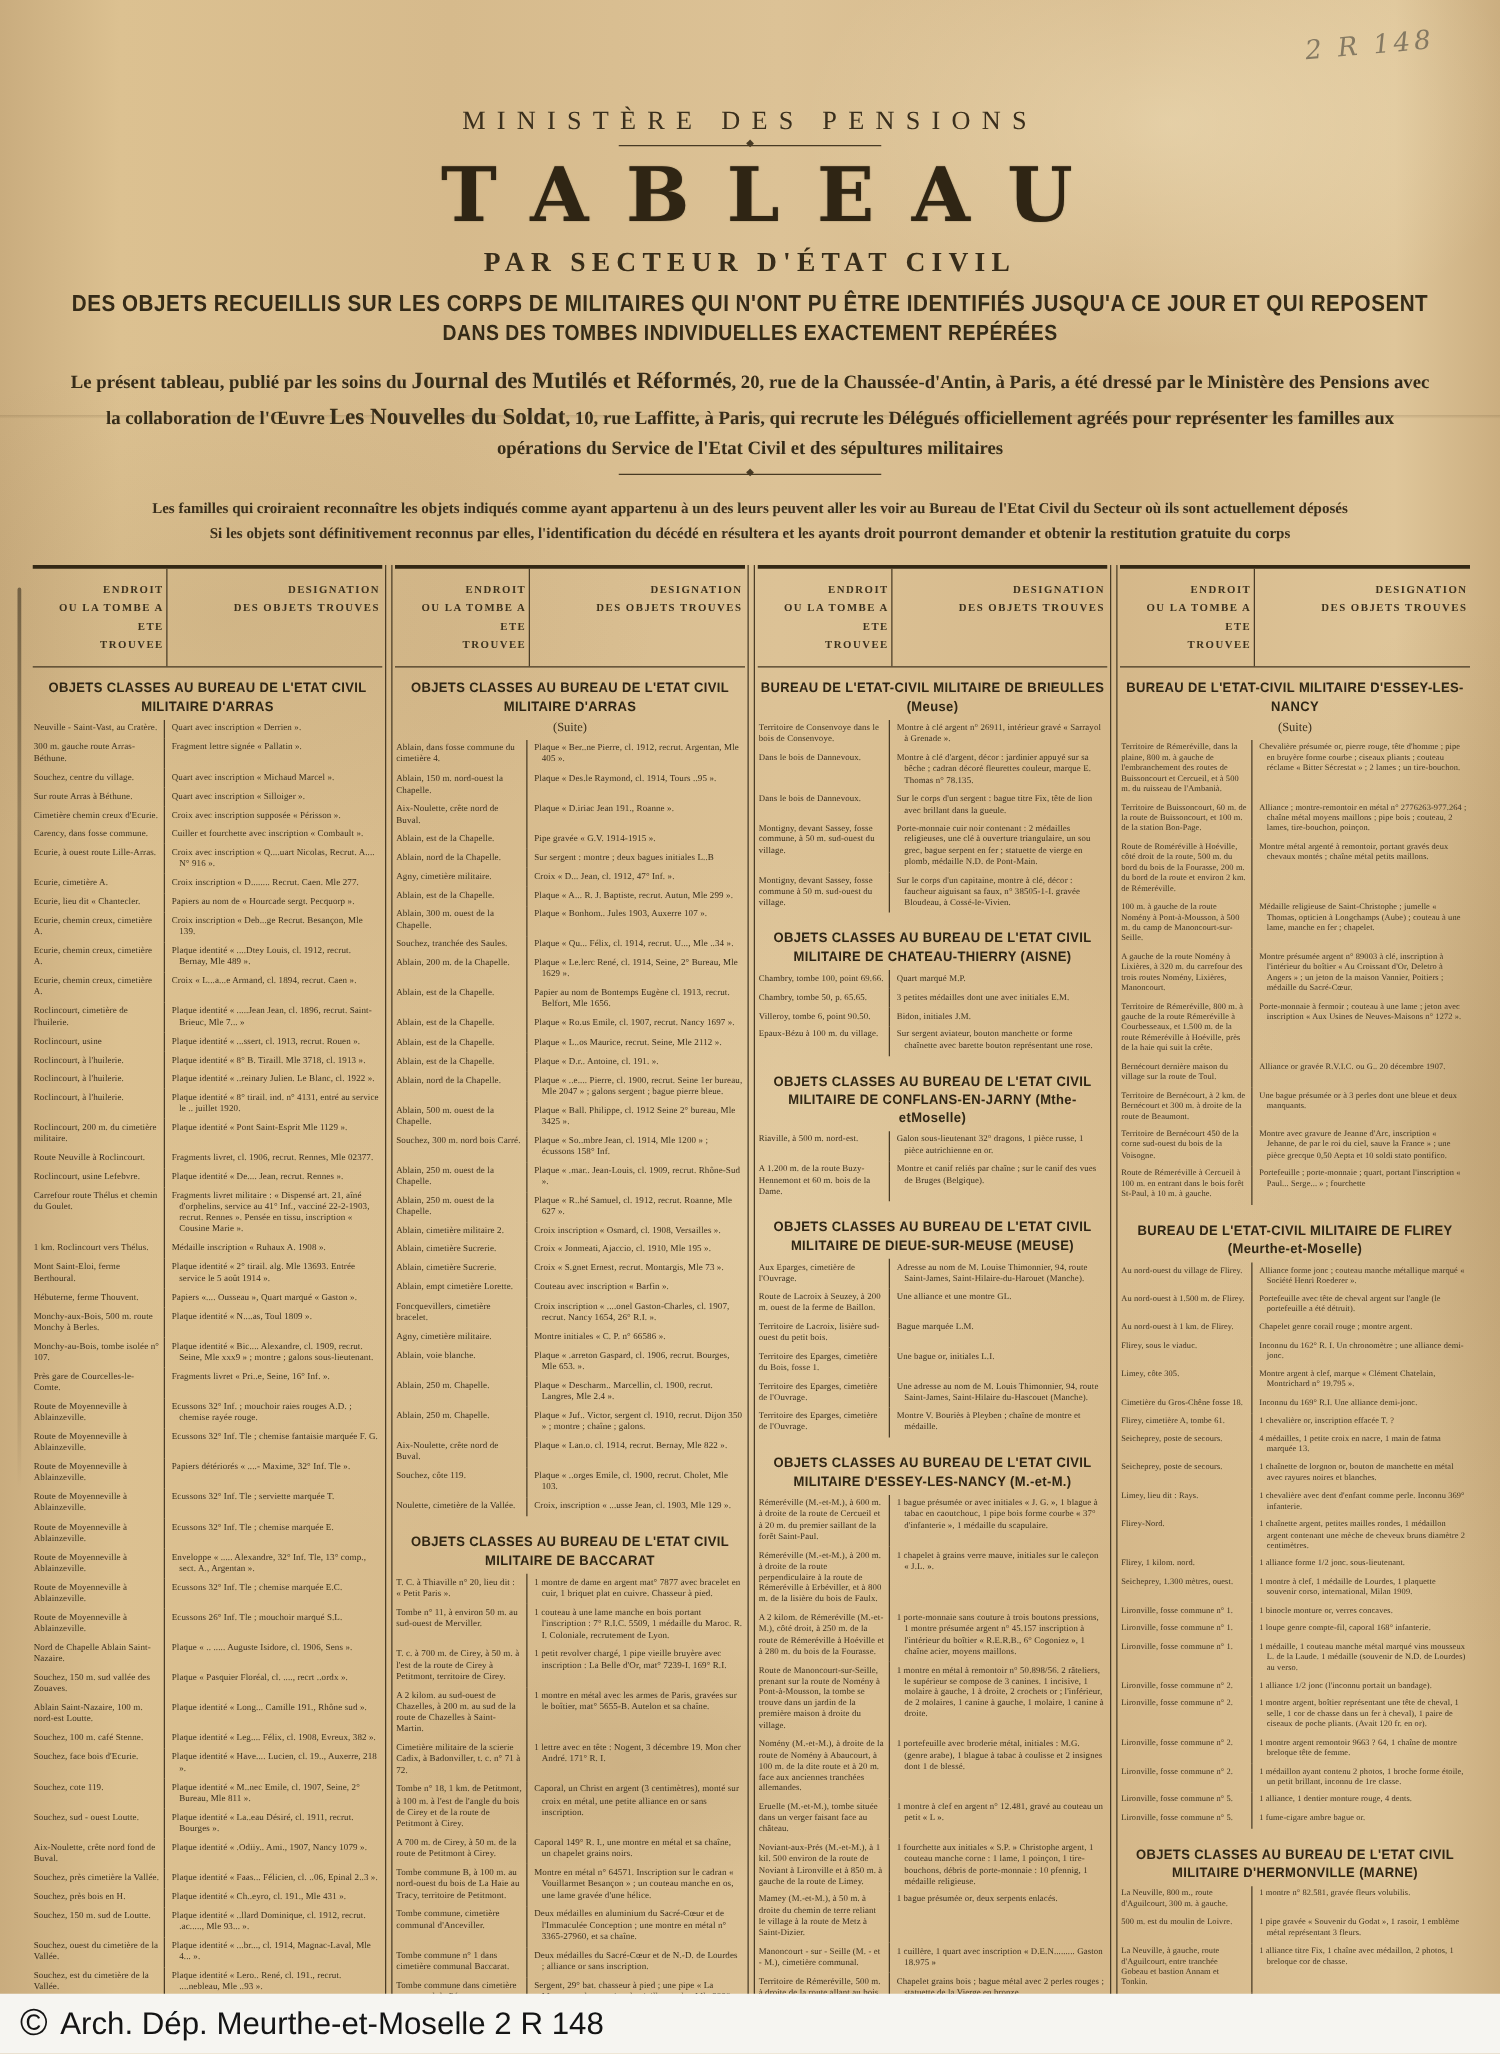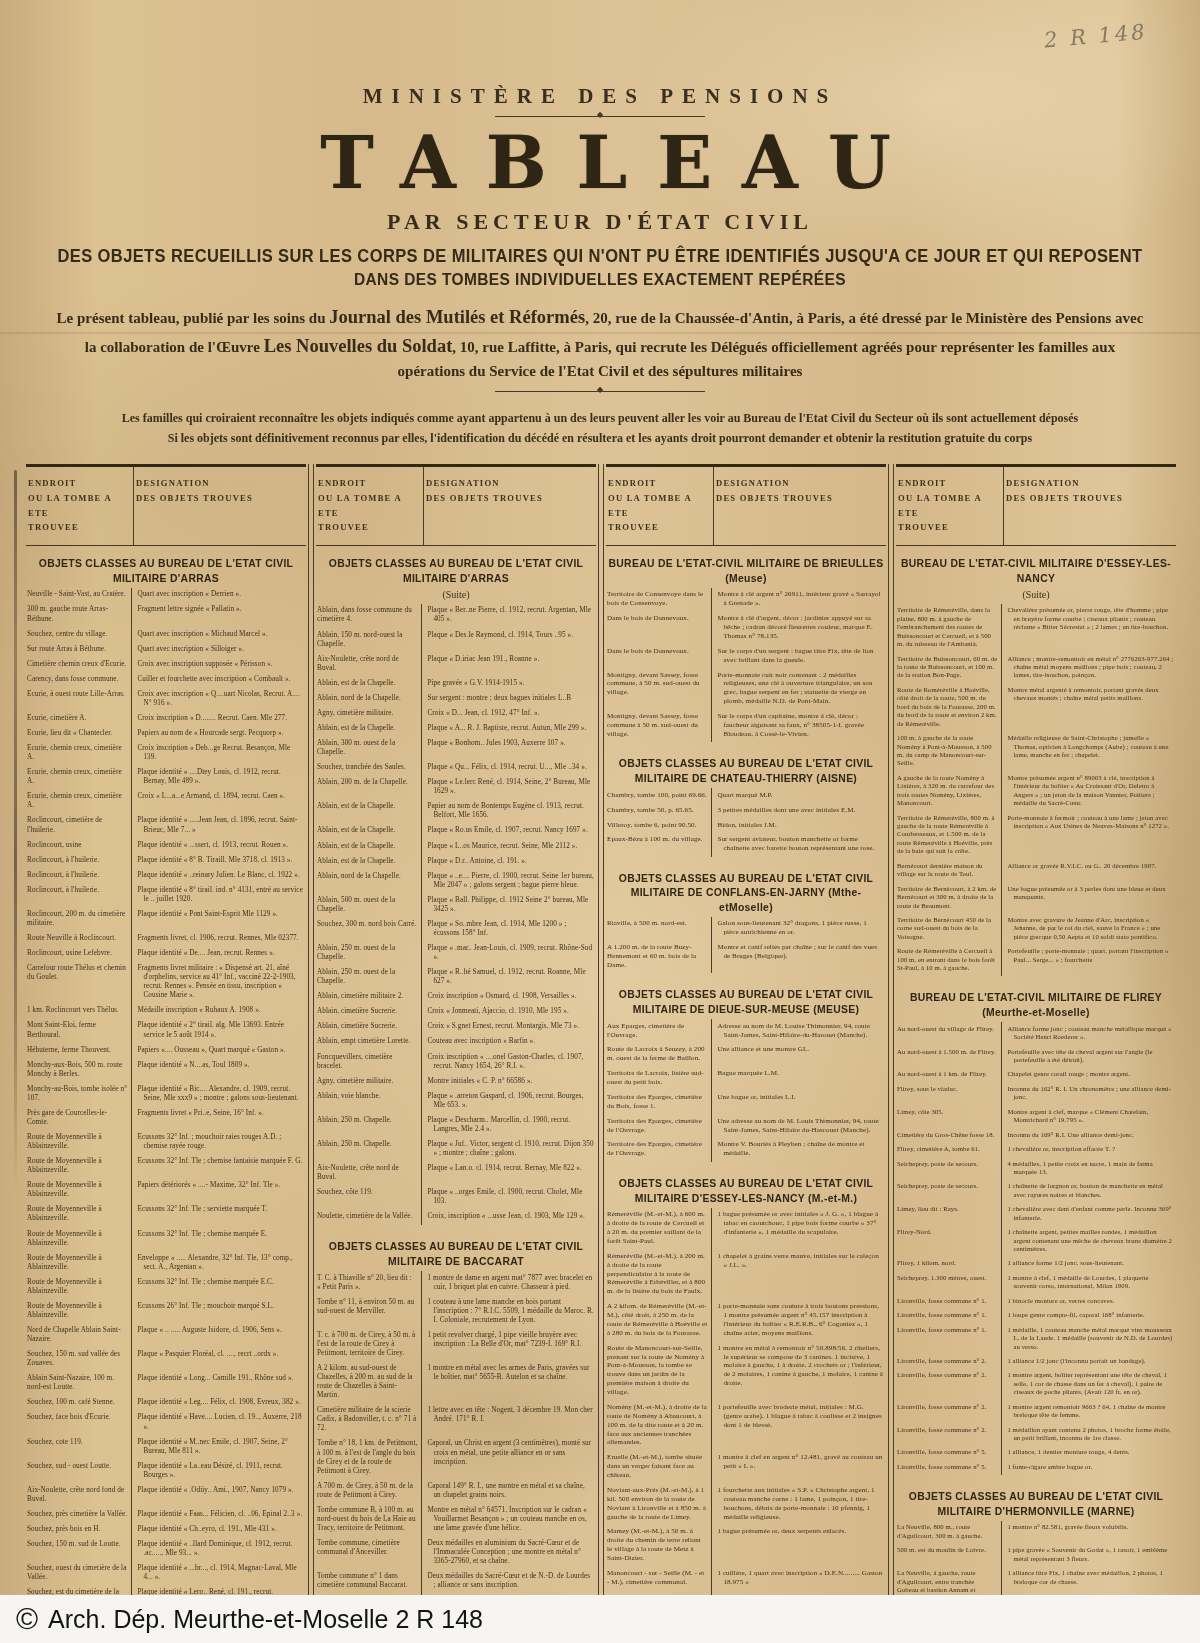--- a/index.html
+++ b/index.html
@@ -18,42 +18,42 @@
   .edge-streak{position:absolute; left:14px; top:470px; height:720px; width:3px;
     background:linear-gradient(#2e2516 0%, #6b5a3e 25%, #2e2516 55%, #7a6848 80%, transparent 100%);
     opacity:.55; border-radius:2px;}
   .fold{position:absolute; left:0; right:0; top:332px; height:3px; background:linear-gradient(rgba(90,70,40,.18), transparent); }
 
   .handwritten{position:absolute; top:24px; right:52px;
     font-family:"DejaVu Serif", serif; font-style:italic; font-size:21px;
     color:#756c59; transform:rotate(-5deg); letter-spacing:3px; opacity:.85;}
 
   .masthead{ text-align:center; padding-top:84px; }
-  .ministry{ font-size:21px; letter-spacing:9px; font-weight:700; color:#3a2f1d;}
+  .ministry{ font-size:21px; letter-spacing:9px; font-weight:400; color:#3a2f1d;}
   .ornament{ width:210px; margin:7px auto 2px; border-top:1.6px solid #473a24; position:relative; height:8px;}
   .ornament:after{ content:"◆"; position:absolute; left:50%; top:-7px; transform:translateX(-50%);
     font-size:8px; color:#473a24; background:transparent;}
-  .big-title{ font-family:"DejaVu Serif", serif; font-weight:bold; font-size:72px; line-height:1;
+  .big-title{ font-family:"DejaVu Serif", serif; font-weight:bold; font-size:60px; line-height:1;
     letter-spacing:30px; padding-left:41px; color:#2f2514; margin-top:2px;
     text-shadow:0 0 1px rgba(47,37,20,.6);}
   .sub-title{ font-size:22px; font-weight:bold; letter-spacing:5px; margin-top:10px; color:#382d1a;}
   .headline{ font-family:"Liberation Sans", sans-serif; font-weight:bold; font-size:16.5px;
     letter-spacing:.4px; color:#352b18; margin-top:10px; transform:scaleY(1.12); transform-origin:top;}
   .headline .l2{ font-size:15.5px; margin-top:3px;}
 
   .intro{ text-align:center; margin:18px 54px 0; font-weight:bold; font-size:15px; line-height:1.55; color:#362c19;}
   .intro .big{ font-size:18.5px; }
   .notice{ text-align:center; font-weight:bold; font-size:12px; line-height:1.7; color:#3a2f1c; margin-top:8px;}
 
   .cols{ display:flex; margin:16px 24px 0 26px; height:1152px; overflow:hidden; align-items:stretch;}
   .col{ flex:1 1 0; min-width:0; overflow:hidden;}
   .colsep{ width:4px; border-left:1.2px solid #4a3c26; border-right:1.2px solid #4a3c26; margin:0 2px;}
   .colhead{ display:flex; border-top:3.5px solid #3328155; border-top:3.5px solid #332815; border-bottom:1.4px solid #44372268;
     border-bottom:1.4px solid #443722;}
-  .colhead .hc{ text-align:left; padding:9px 2px 10px; font-size:8.6px; letter-spacing:1.2px;
+  .colhead .hc{ text-align:right; padding:9px 2px 10px; font-size:8.6px; letter-spacing:1.2px;
     font-weight:600; color:#3c311d; line-height:1.7;}
   .colhead .hc.left{ width:38%; border-right:1.2px solid #4a3c26;}
   .colhead .hc.right{ width:62%;}
   .hc span{display:block;}
 
   .sec-title{ font-family:"Liberation Sans", sans-serif; font-weight:bold; text-align:center;
     font-size:10.4px; line-height:1.35; letter-spacing:.3px; padding:11px 2px 3px; color:#302614;
     transform:scaleY(1.05);}
   .sec-sub{ text-align:center; font-size:10px; padding:1px 0 4px; color:#3a2f1c;}
   .rows{ padding-bottom:4px;}

